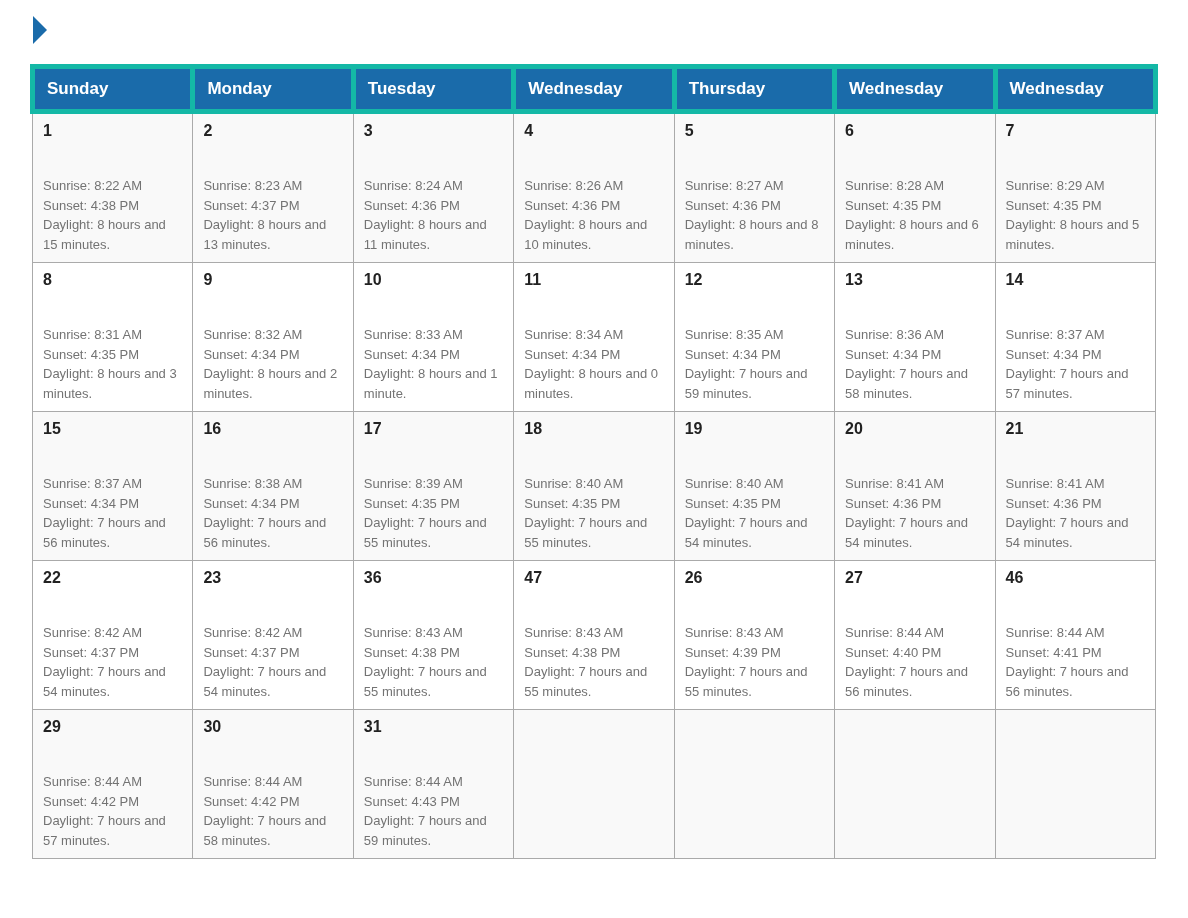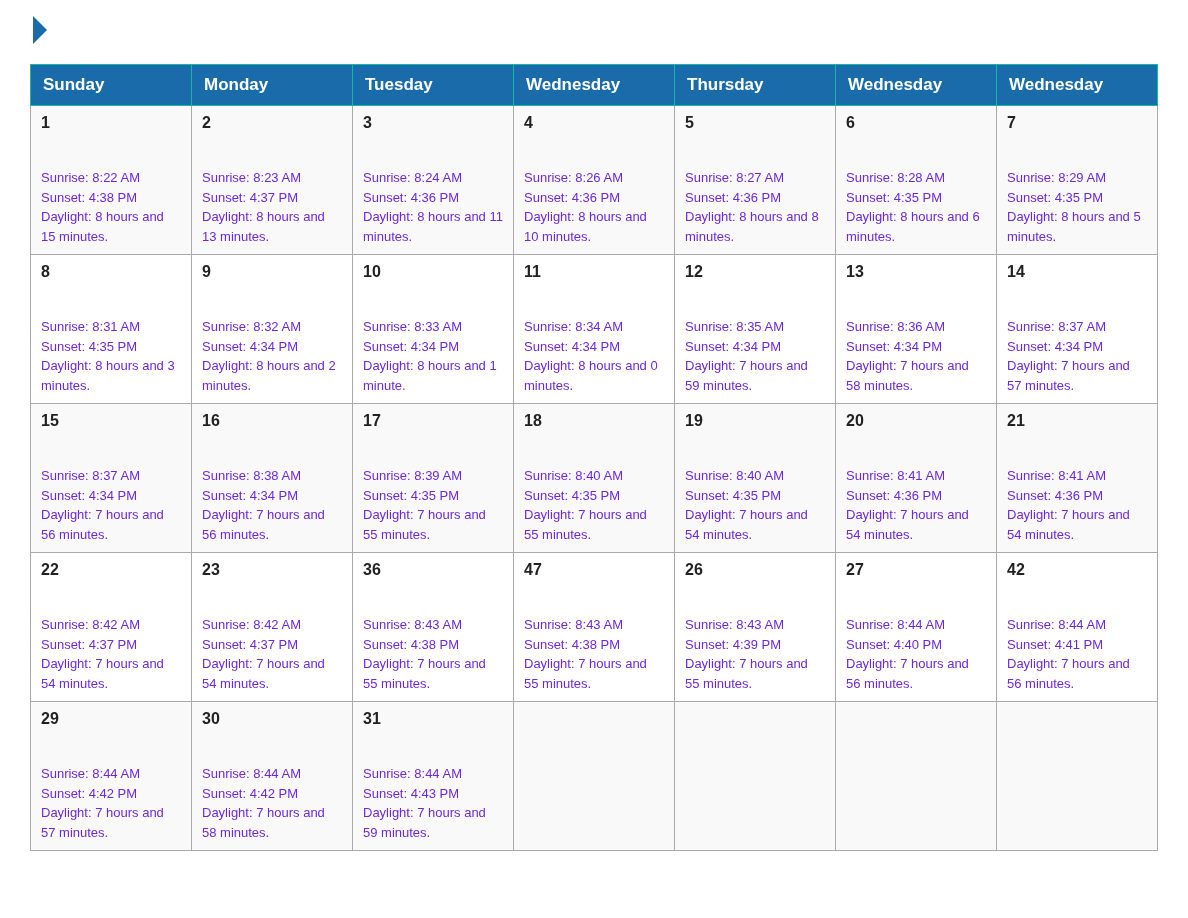--- a/index.html
+++ b/index.html
@@ -66,37 +66,37 @@
       width: 100%;
       border-collapse: collapse;
     }
     thead tr th {
       background-color: #1a6baa;
       color: #fff;
       font-size: 17px;
       font-weight: 600;
       padding: 10px 12px;
       text-align: left;
-      border: 1px solid #14b8a6;
+      border: 5px solid #14b8a6;
     }
     tbody tr td {
       border: 1px solid #aaa;
       vertical-align: top;
       padding: 8px 10px;
       width: 14.28%;
     }
     .day-number {
       font-size: 16px;
       font-weight: bold;
       color: #222;
       margin-bottom: 4px;
     }
     .day-info {
       font-size: 13px;
-      color: #6d28d9;
+      color: #737373;
       line-height: 1.5;
       margin-top: 36px;
     }
     .empty-cell {
       background: #fff;
     }
     tbody tr:nth-child(odd) td {
       background-color: #f9f9f9;
     }
     tbody tr:nth-child(even) td {
@@ -242,21 +242,21 @@
         </td>
         <td>
           <div class="day-number">26</div>
           <div class="day-info">Sunrise: 8:43 AM<br>Sunset: 4:39 PM<br>Daylight: 7 hours and 55 minutes.</div>
         </td>
         <td>
           <div class="day-number">27</div>
           <div class="day-info">Sunrise: 8:44 AM<br>Sunset: 4:40 PM<br>Daylight: 7 hours and 56 minutes.</div>
         </td>
         <td>
-          <div class="day-number">42</div>
+          <div class="day-number">46</div>
           <div class="day-info">Sunrise: 8:44 AM<br>Sunset: 4:41 PM<br>Daylight: 7 hours and 56 minutes.</div>
         </td>
       </tr>
       <tr>
         <td>
           <div class="day-number">29</div>
           <div class="day-info">Sunrise: 8:44 AM<br>Sunset: 4:42 PM<br>Daylight: 7 hours and 57 minutes.</div>
         </td>
         <td>
           <div class="day-number">30</div>

